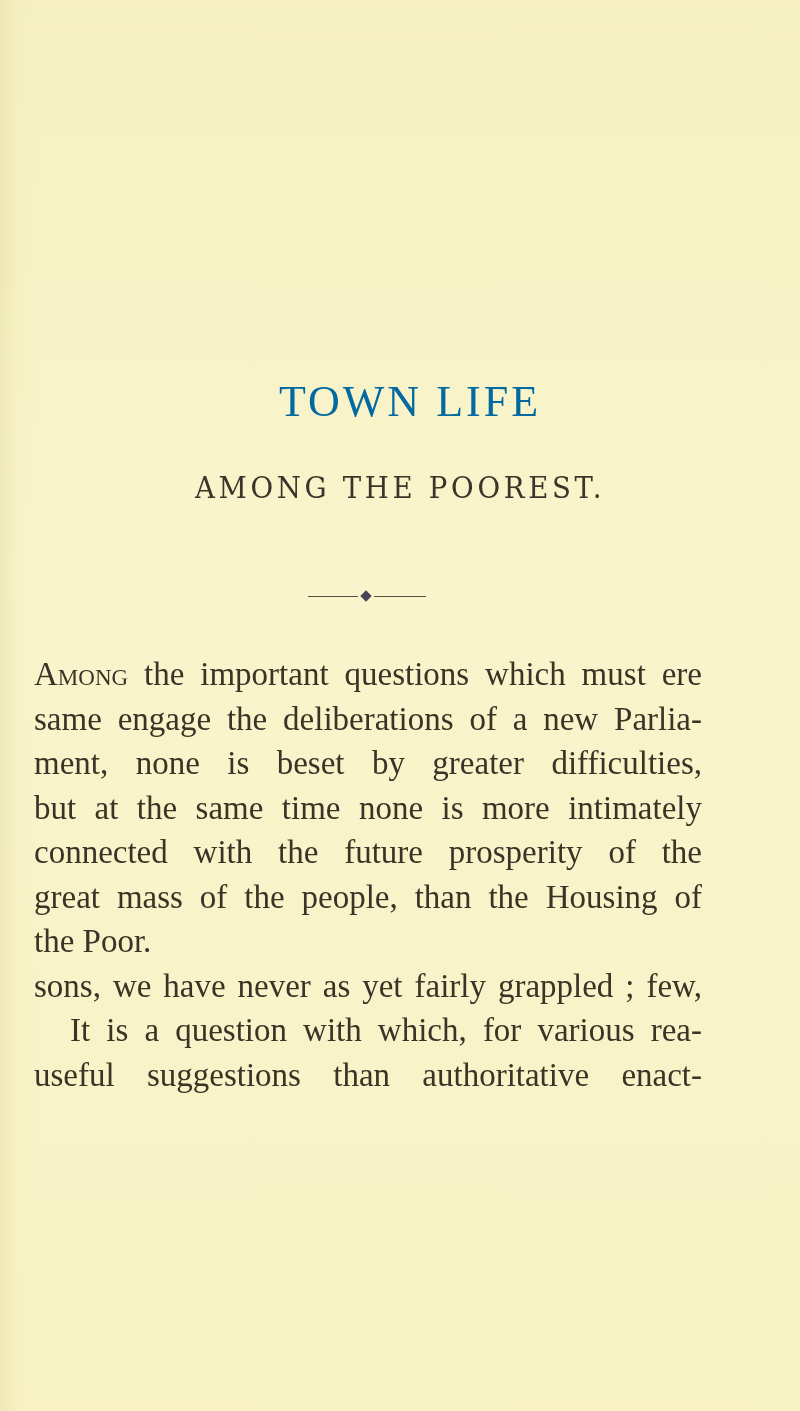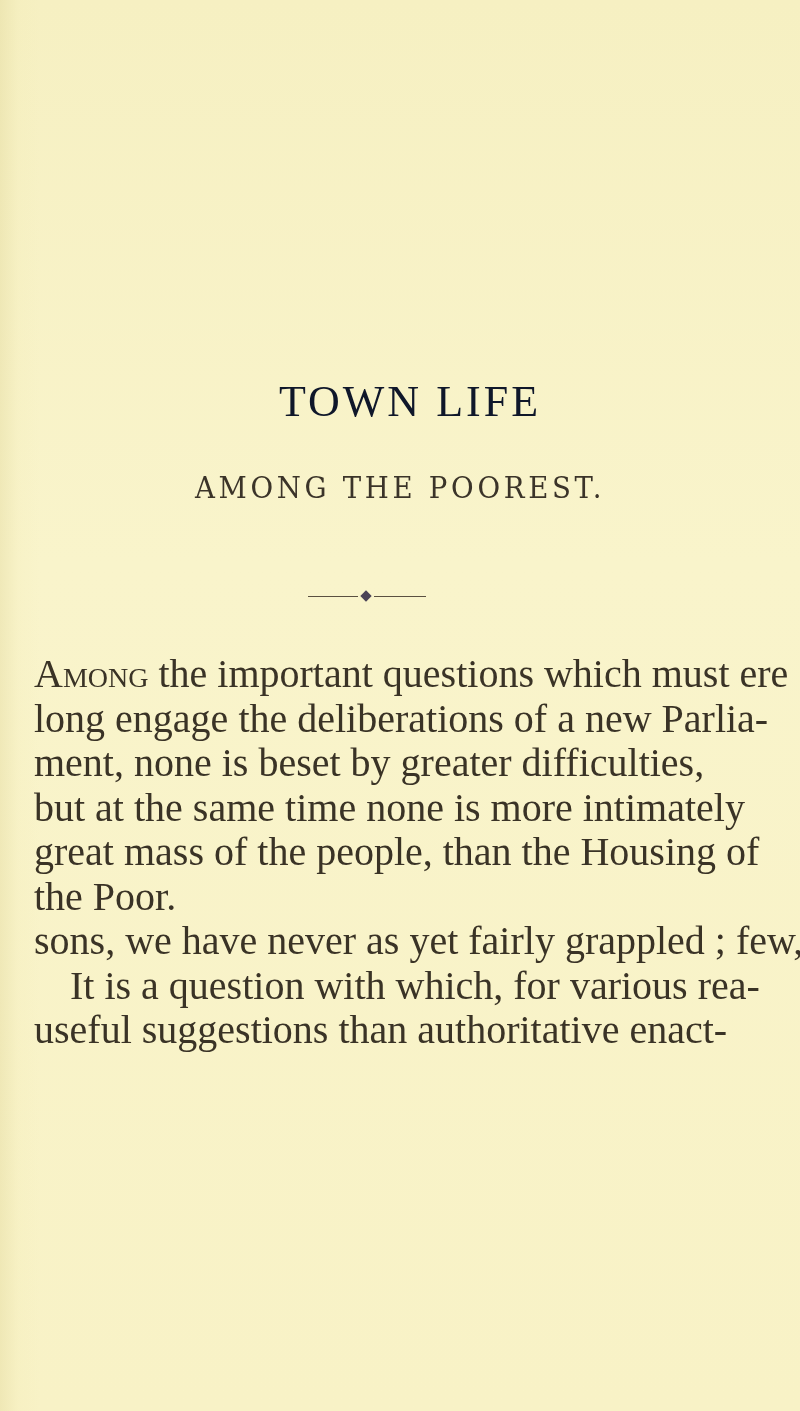--- a/index.html
+++ b/index.html
@@ -27,21 +27,21 @@
     }
     .title {
       position: absolute;
       top: 376px;
       left: 0;
       width: 800px;
       text-align: center;
       font-family: "Liberation Serif", "DejaVu Serif", serif;
       font-size: 44px;
       letter-spacing: 3px;
-      color: #0f172a;
+      color: #0369a1;
       margin: 0;
       font-weight: normal;
       padding-left: 20px;
       box-sizing: border-box;
     }
     .subtitle {
       position: absolute;
       top: 470px;
       left: 0;
       width: 800px;
@@ -79,21 +79,21 @@
       height: 8px;
       background: #4a4256;
       transform: rotate(45deg);
     }
     .body-text {
       position: absolute;
       top: 652px;
       left: 34px;
       width: 668px;
       font-family: "Liberation Serif", "DejaVu Serif", serif;
-      font-size: 40px;
+      font-size: 33px;
       line-height: 44.5px;
       color: #3a3326;
       text-align: justify;
     }
     .line {
       display: block;
       white-space: nowrap;
       text-align-last: justify;
       text-align: justify;
       height: 44.5px;
@@ -117,23 +117,24 @@
 
   <div class="ornament">
     <span class="rule left"></span>
     <span class="diamond"></span>
     <span class="rule right"></span>
   </div>
 
   <div class="body-text">
     <div class="paragraph">
       <span class="line"><span class="smallcaps">Among</span><span> the important questions which must ere</span></span>
-      <span class="line">long engage the deliberations of a new Parlia-</span>
+      <span class="line">same engage the deliberations of a new Parlia-</span>
       <span class="line">ment, none is beset by greater difficulties,</span>
       <span class="line">but at the same time none is more intimately</span>
+      <span class="line">connected with the future prosperity of the</span>
       <span class="line">great mass of the people, than the Housing of</span>
       <span class="line last">the Poor.</span>
     </div>
     <div class="paragraph">
       <span class="line">sons, we have never as yet fairly grappled ; few,</span>
       <span class="line indent">It is a question with which, for various rea-</span>
       <span class="line">useful suggestions than authoritative enact-</span>
     </div>
   </div>
 </div>

